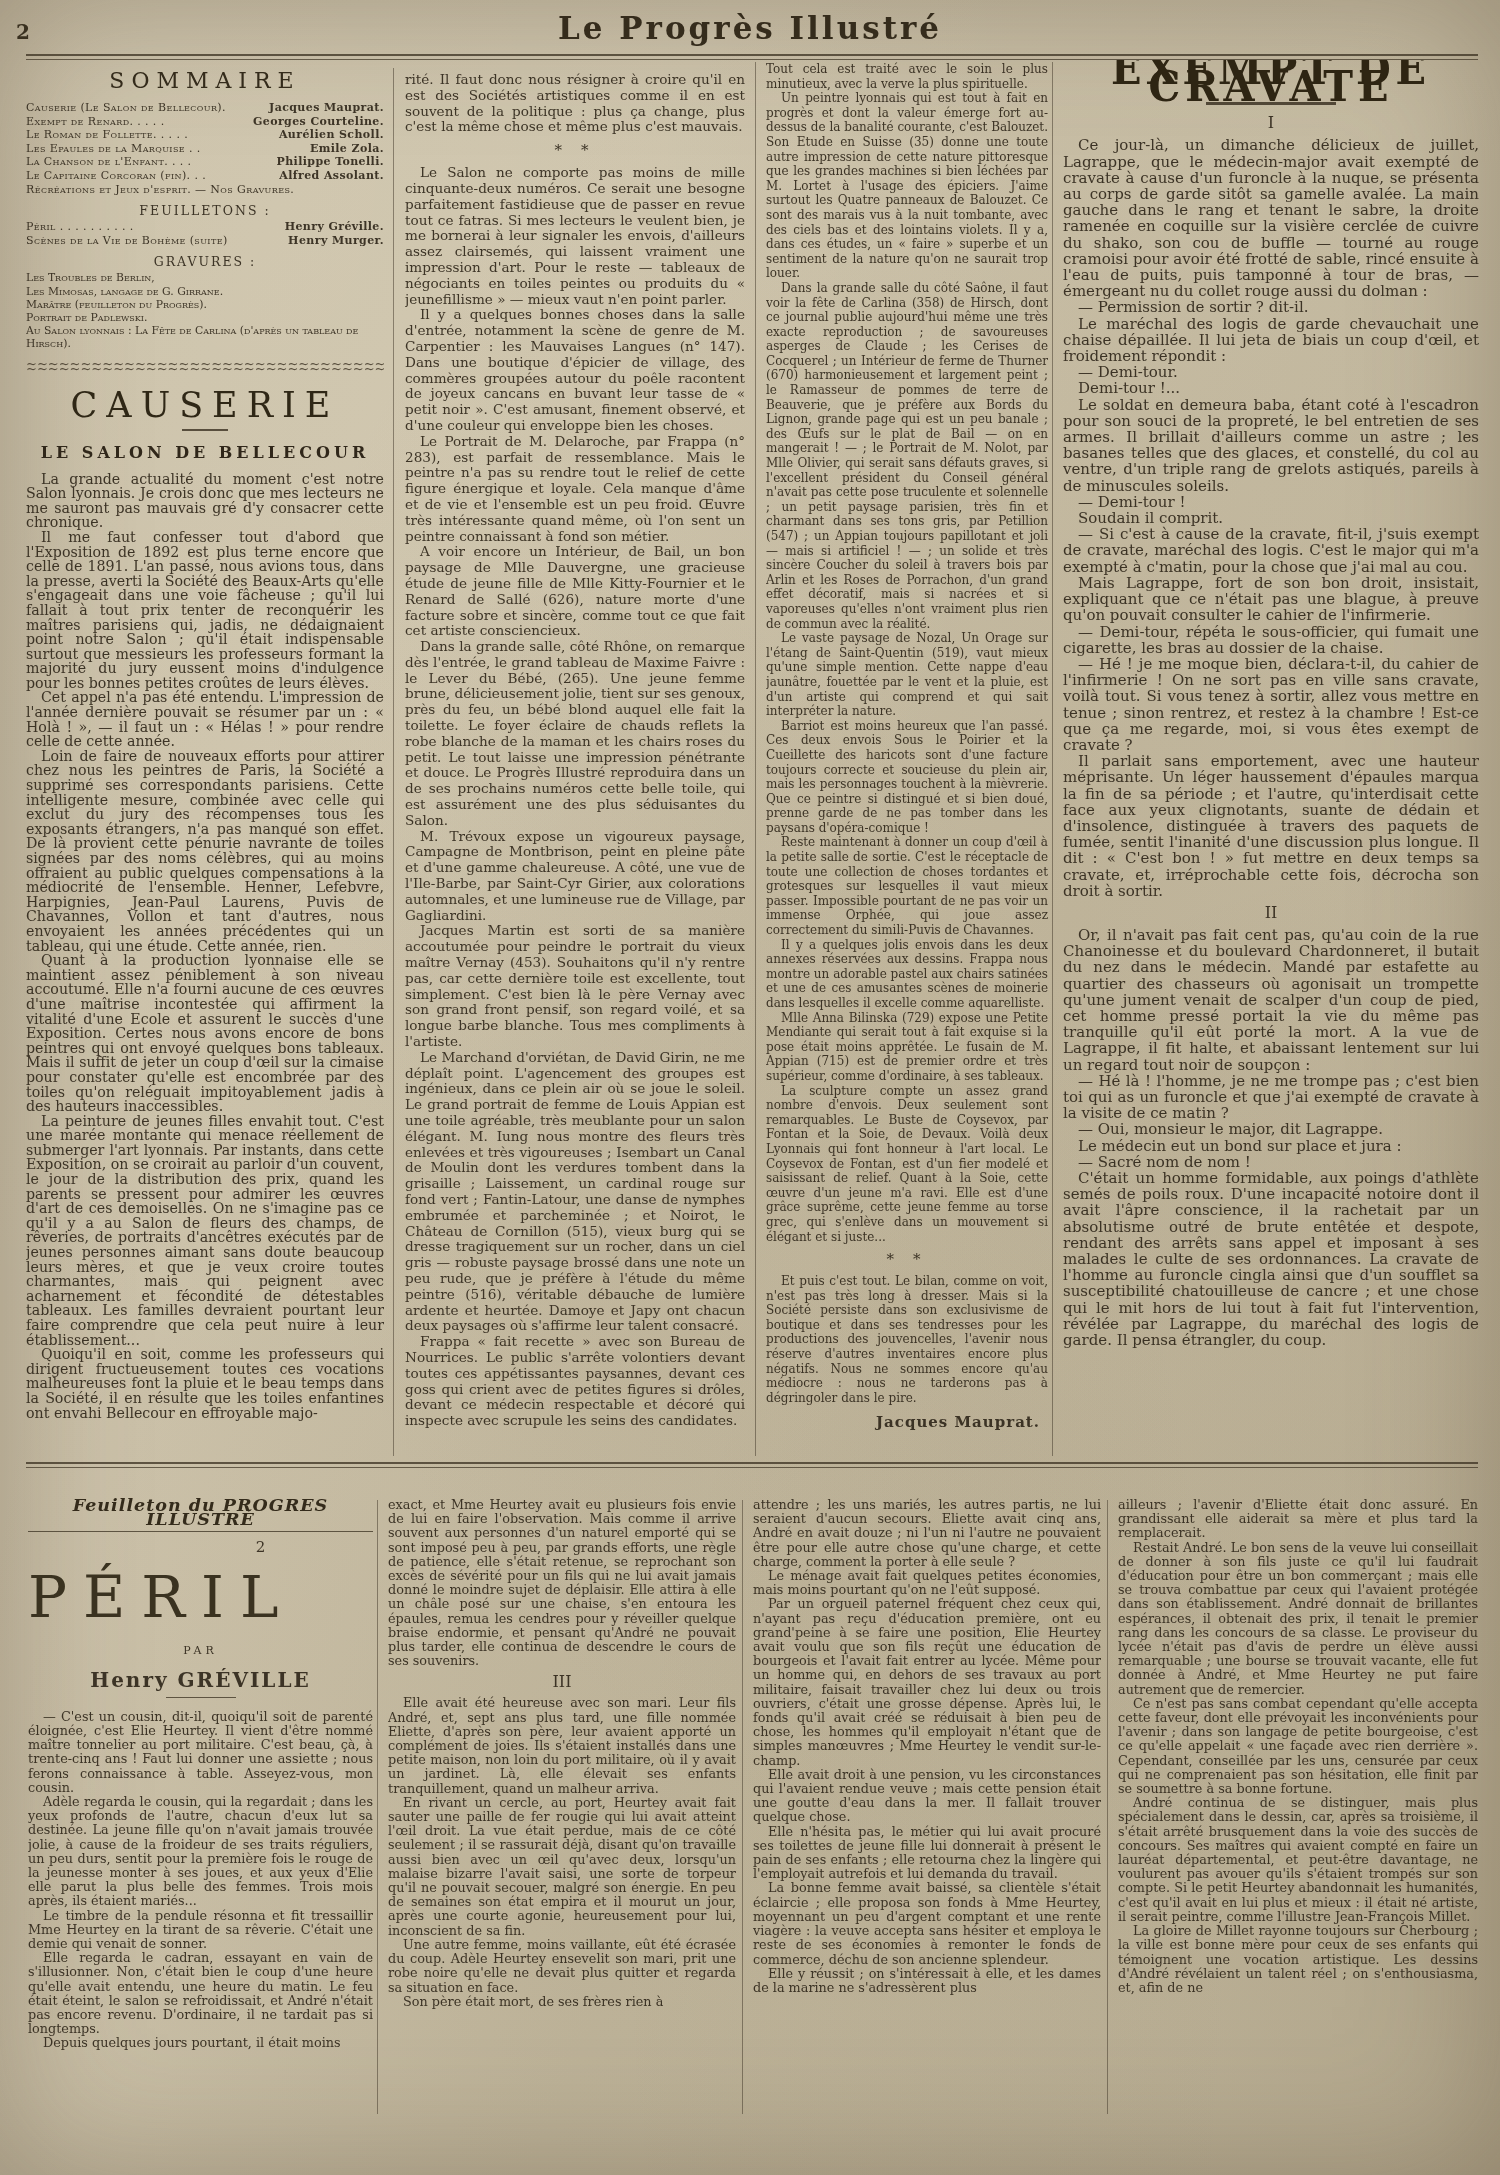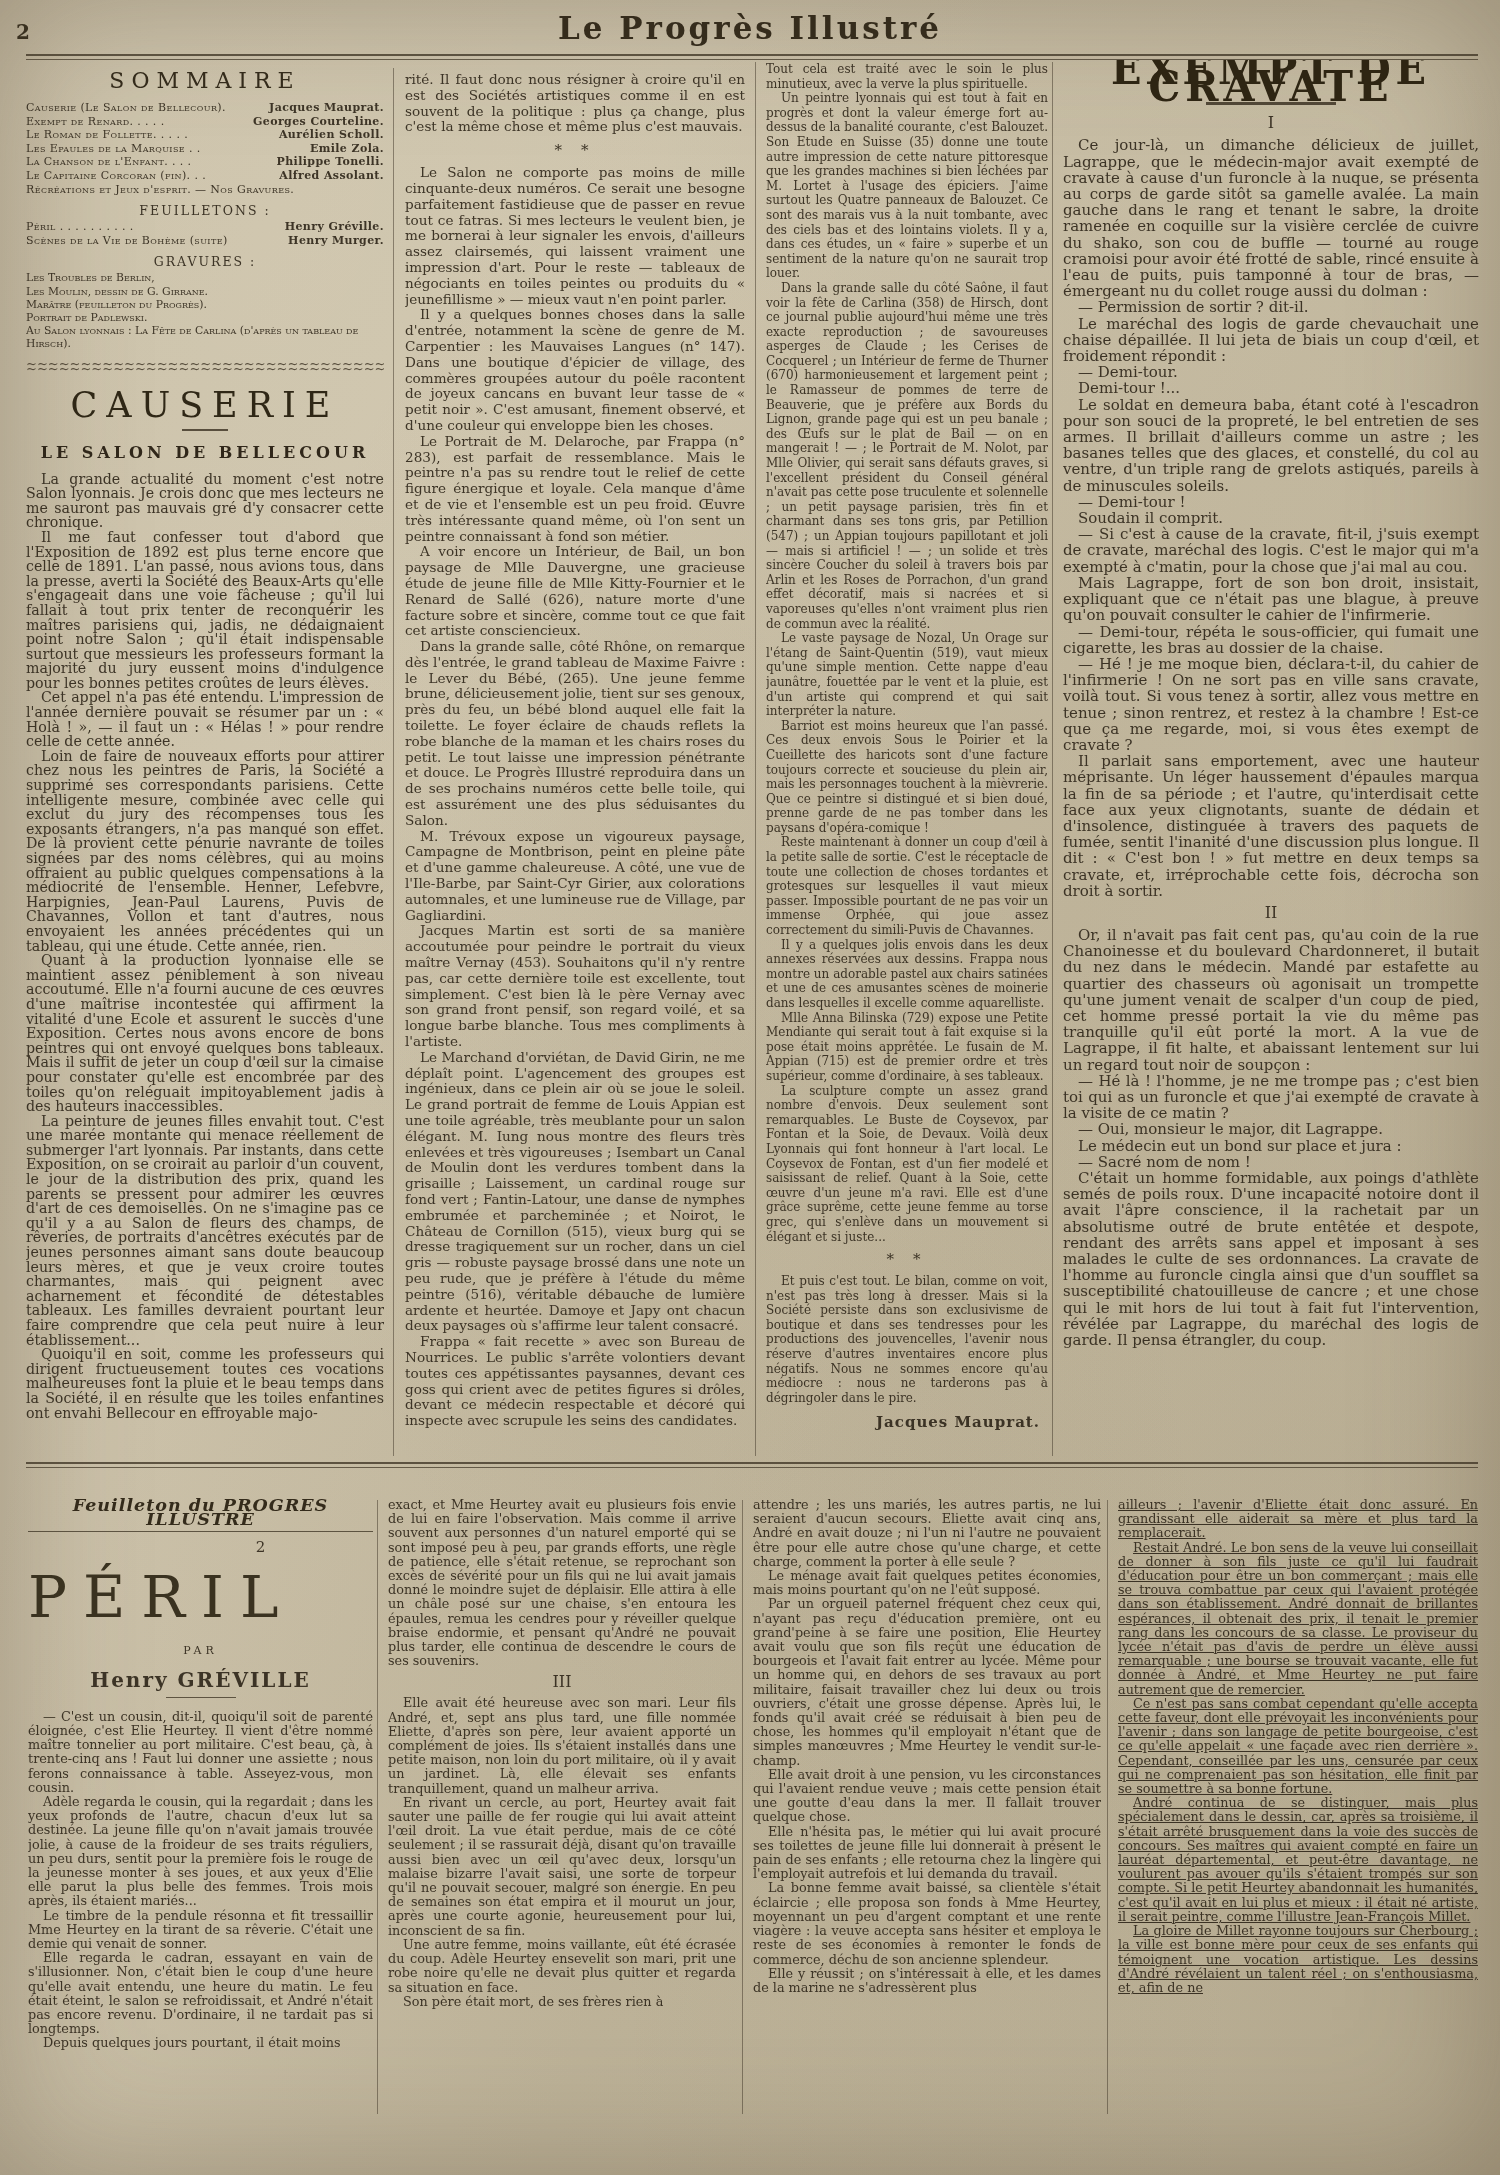--- a/index.html
+++ b/index.html
@@ -109,21 +109,21 @@
             <span class="toc-author">Henry Gréville.</span>
           </div>
           <div class="toc-row">
             <span class="toc-label">Scènes de la Vie de Bohème (suite)</span>
             <span class="toc-author">Henry Murger.</span>
           </div>
         </div>
       <div class="toc-sub">GRAVURES :</div>
       <div>
           <p class="gravure-line">Les Troubles de Berlin,</p>
-          <p class="gravure-line">Les Moulin, dessin de G. Girrane.</p>
+          <p class="gravure-line">Les Mimosas, langage de G. Girrane.</p>
           <p class="gravure-line">Marâtre (feuilleton du Progrès).</p>
           <p class="gravure-line">Portrait de Padlewski.</p>
           <p class="gravure-line">Au Salon lyonnais : La Fête de Carlina (d'après un tableau de Hirsch).</p>
         </div>
     </div>
     <div class="wavy">
       <div>~~~~~~~~~~~~~~~~~~~~~~~~~~~~~~~~~~~~~~~~~~~</div>
         <div>~~~~~~~~~~~~~~~~~~~~~~~~~~~~~~~~~~~~~~~~~~~</div>
     </div>
     <div class="causerie-title">CAUSERIE</div>
@@ -243,21 +243,21 @@
     <div>
         <p class="para">Le ménage avait fait quelques petites économies, mais moins pourtant qu'on ne l'eût supposé.</p>
         <p class="para">Par un orgueil paternel fréquent chez ceux qui, n'ayant pas reçu d'éducation première, ont eu grand'peine à se faire une position, Elie Heurtey avait voulu que son fils reçût une éducation de bourgeois et l'avait fait entrer au lycée. Même pour un homme qui, en dehors de ses travaux au port militaire, faisait travailler chez lui deux ou trois ouvriers, c'était une grosse dépense. Après lui, le fonds qu'il avait créé se réduisait à bien peu de chose, les hommes qu'il employait n'étant que de simples manœuvres ; Mme Heurtey le vendit sur-le-champ.</p>
         <p class="para">Elle avait droit à une pension, vu les circonstances qui l'avaient rendue veuve ; mais cette pension était une goutte d'eau dans la mer. Il fallait trouver quelque chose.</p>
         <p class="para">Elle n'hésita pas, le métier qui lui avait procuré ses toilettes de jeune fille lui donnerait à présent le pain de ses enfants ; elle retourna chez la lingère qui l'employait autrefois et lui demanda du travail.</p>
         <p class="para">La bonne femme avait baissé, sa clientèle s'était éclaircie ; elle proposa son fonds à Mme Heurtey, moyennant un peu d'argent comptant et une rente viagère : la veuve accepta sans hésiter et employa le reste de ses économies à remonter le fonds de commerce, déchu de son ancienne splendeur.</p>
         <p class="para">Elle y réussit ; on s'intéressait à elle, et les dames de la marine ne s'adressèrent plus</p>
       </div>
   </div>
 
-  <div class="col bbody" style="left:1118px;top:1498px;width:360px;height:620px;text-decoration:underline;">
+  <div class="col bbody" style="left:1118px;top:1498px;width:360px;height:620px;">
     <p class="para cont">ailleurs ; l'avenir d'Eliette était donc assuré. En grandissant elle aiderait sa mère et plus tard la remplacerait.</p>
     <div>
         <p class="para">Restait André. Le bon sens de la veuve lui conseillait de donner à son fils juste ce qu'il lui faudrait d'éducation pour être un bon commerçant ; mais elle se trouva combattue par ceux qui l'avaient protégée dans son établissement. André donnait de brillantes espérances, il obtenait des prix, il tenait le premier rang dans les concours de sa classe. Le proviseur du lycée n'était pas d'avis de perdre un élève aussi remarquable ; une bourse se trouvait vacante, elle fut donnée à André, et Mme Heurtey ne put faire autrement que de remercier.</p>
         <p class="para">Ce n'est pas sans combat cependant qu'elle accepta cette faveur, dont elle prévoyait les inconvénients pour l'avenir ; dans son langage de petite bourgeoise, c'est ce qu'elle appelait « une façade avec rien derrière ». Cependant, conseillée par les uns, censurée par ceux qui ne comprenaient pas son hésitation, elle finit par se soumettre à sa bonne fortune.</p>
         <p class="para">André continua de se distinguer, mais plus spécialement dans le dessin, car, après sa troisième, il s'était arrêté brusquement dans la voie des succès de concours. Ses maîtres qui avaient compté en faire un lauréat départemental, et peut-être davantage, ne voulurent pas avouer qu'ils s'étaient trompés sur son compte. Si le petit Heurtey abandonnait les humanités, c'est qu'il avait en lui plus et mieux : il était né artiste, il serait peintre, comme l'illustre Jean-François Millet.</p>
         <p class="para">La gloire de Millet rayonne toujours sur Cherbourg ; la ville est bonne mère pour ceux de ses enfants qui témoignent une vocation artistique. Les dessins d'André révélaient un talent réel ; on s'enthousiasma, et, afin de ne</p>
       </div>
   </div>
 
 </div>

